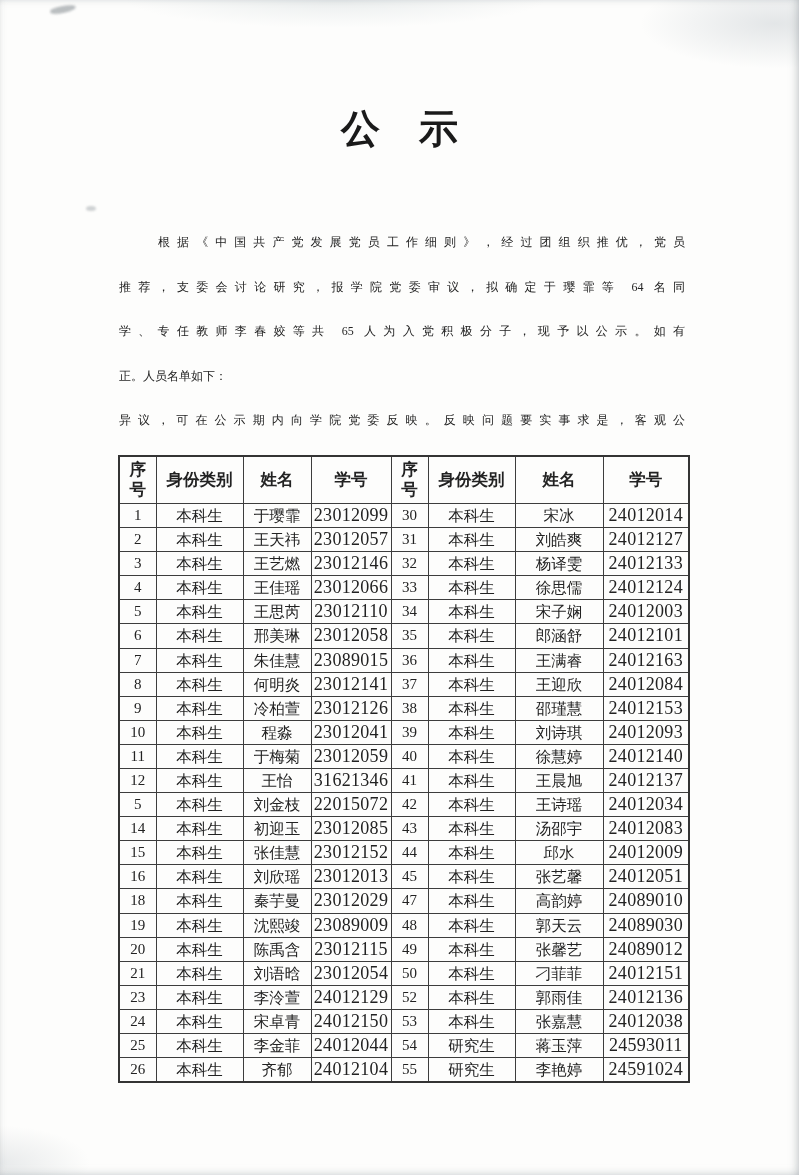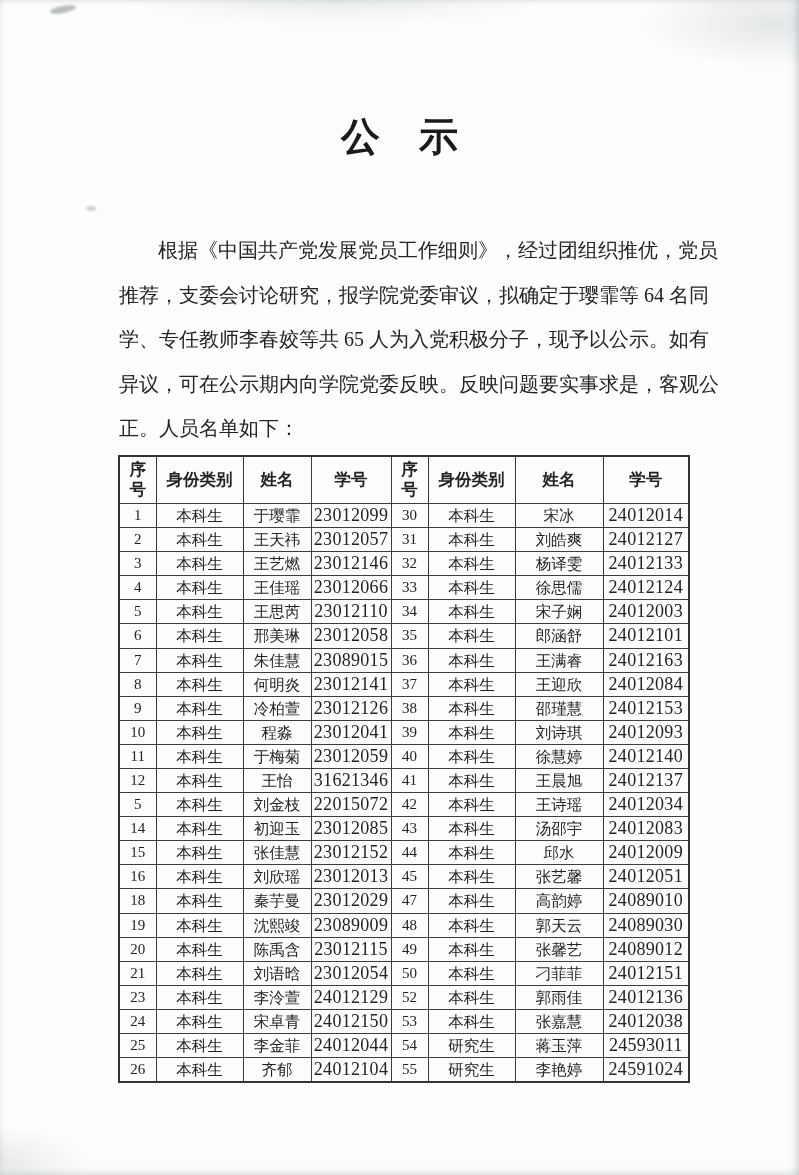--- a/index.html
+++ b/index.html
@@ -45,52 +45,52 @@
     position: absolute;
     left: 86px;
     top: 206px;
     width: 10px;
     height: 5px;
     background: rgba(120,128,136,0.35);
     border-radius: 50%;
     filter: blur(1px);
   }
   .title {
-    margin: 8px;
+    margin: 0;
     padding-top: 104px;
     height: 50px;
     line-height: 50px;
     text-align: center;
     font-size: 39px;
     font-weight: 700;
     color: #1a1a1a;
   }
   .paragraph {
     margin: 66px 0 0 119px;
     width: 566px;
-    font-size: 20px;
+    font-size: 12px;
   }
   .para-line {
     height: 44.6px;
     line-height: 44.6px;
     white-space: nowrap;
     text-align: justify;
     text-align-last: justify;
     box-sizing: border-box;
     color: #232323;
   }
   .para-line.indent {
     padding-left: 39px;
   }
   .para-line.last {
     text-align: left;
     text-align-last: left;
   }
   table.roster {
-    margin: 4px 0 0 118px;
+    margin: 12px 0 0 118px;
     width: 570px;
     border-collapse: collapse;
     table-layout: fixed;
     border: 2px solid #343434;
     background: transparent;
   }
   table.roster th,
   table.roster td {
     border: 1px solid #3d3d3d;
     text-align: center;
@@ -127,22 +127,22 @@
 <div class="page">
   <div class="smudge-tl"></div>
   <div class="smudge-left"></div>
 
   <h1 class="title">公　示</h1>
 
   <div class="paragraph" id="paragraph">
       <div class="para-line indent">根据《中国共产党发展党员工作细则》，经过团组织推优，党员</div>
       <div class="para-line">推荐，支委会讨论研究，报学院党委审议，拟确定于璎霏等 64 名同</div>
       <div class="para-line">学、专任教师李春姣等共 65 人为入党积极分子，现予以公示。如有</div>
+      <div class="para-line last">正。人员名单如下：</div>
       <div class="para-line">异议，可在公示期内向学院党委反映。反映问题要实事求是，客观公</div>
-      <div class="para-line last">正。人员名单如下：</div>
     </div>
 
   <table class="roster">
     <colgroup>
       <col style="width:37px">
         <col style="width:87px">
         <col style="width:68px">
         <col style="width:80px">
       <col style="width:37px">
         <col style="width:87px">

